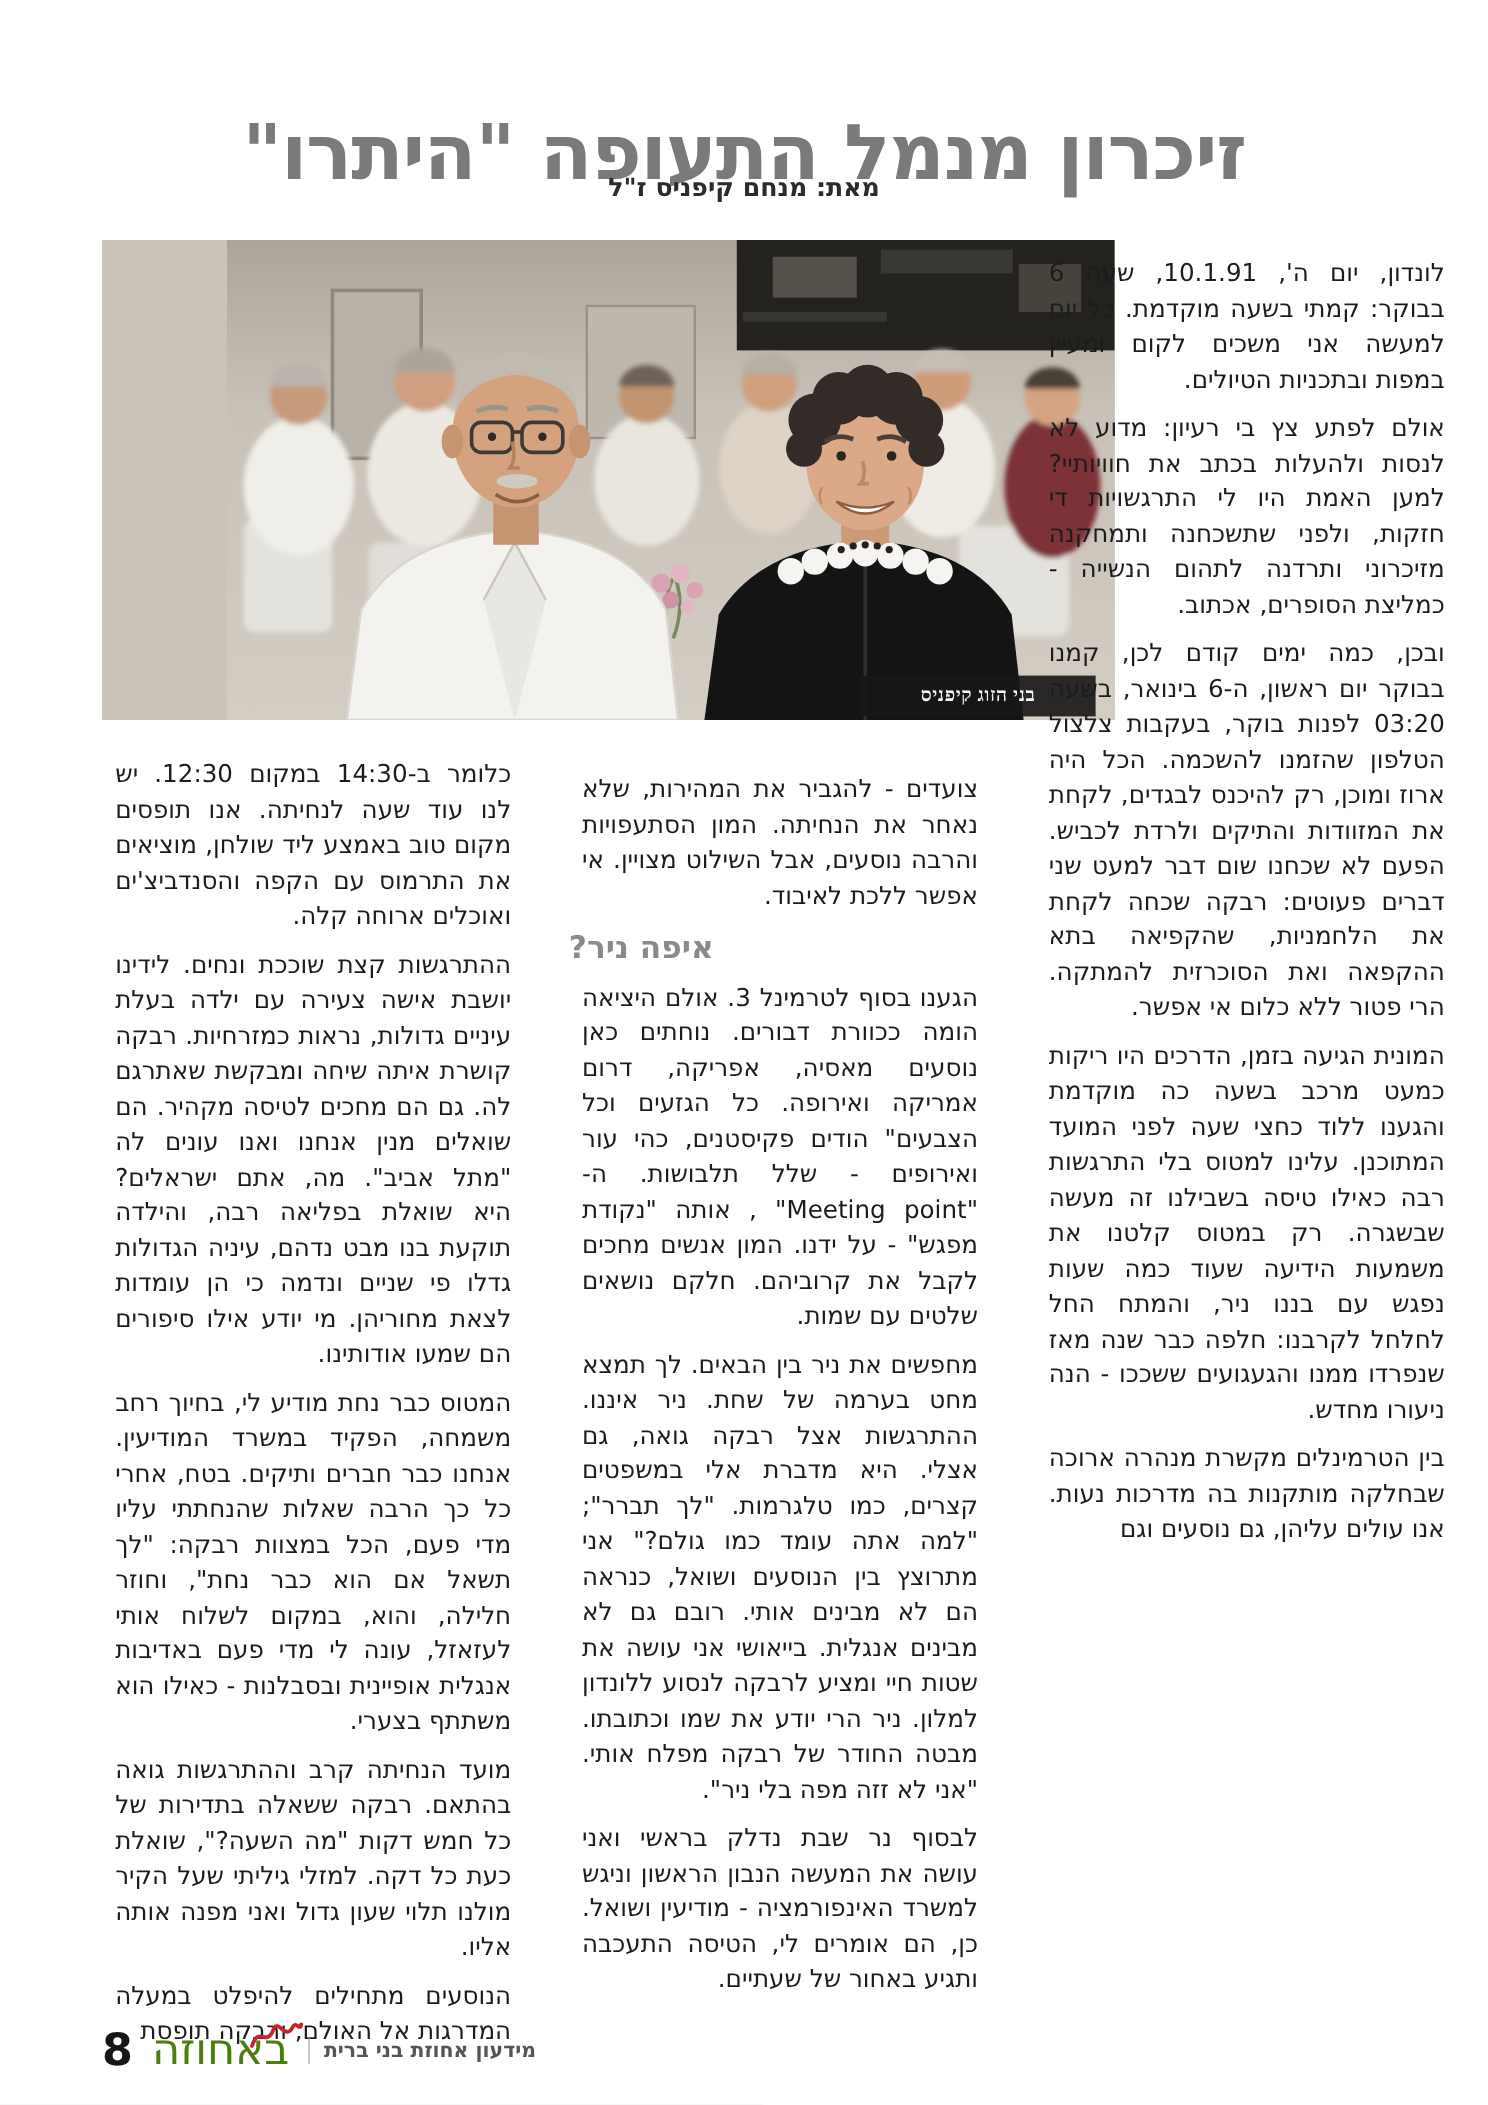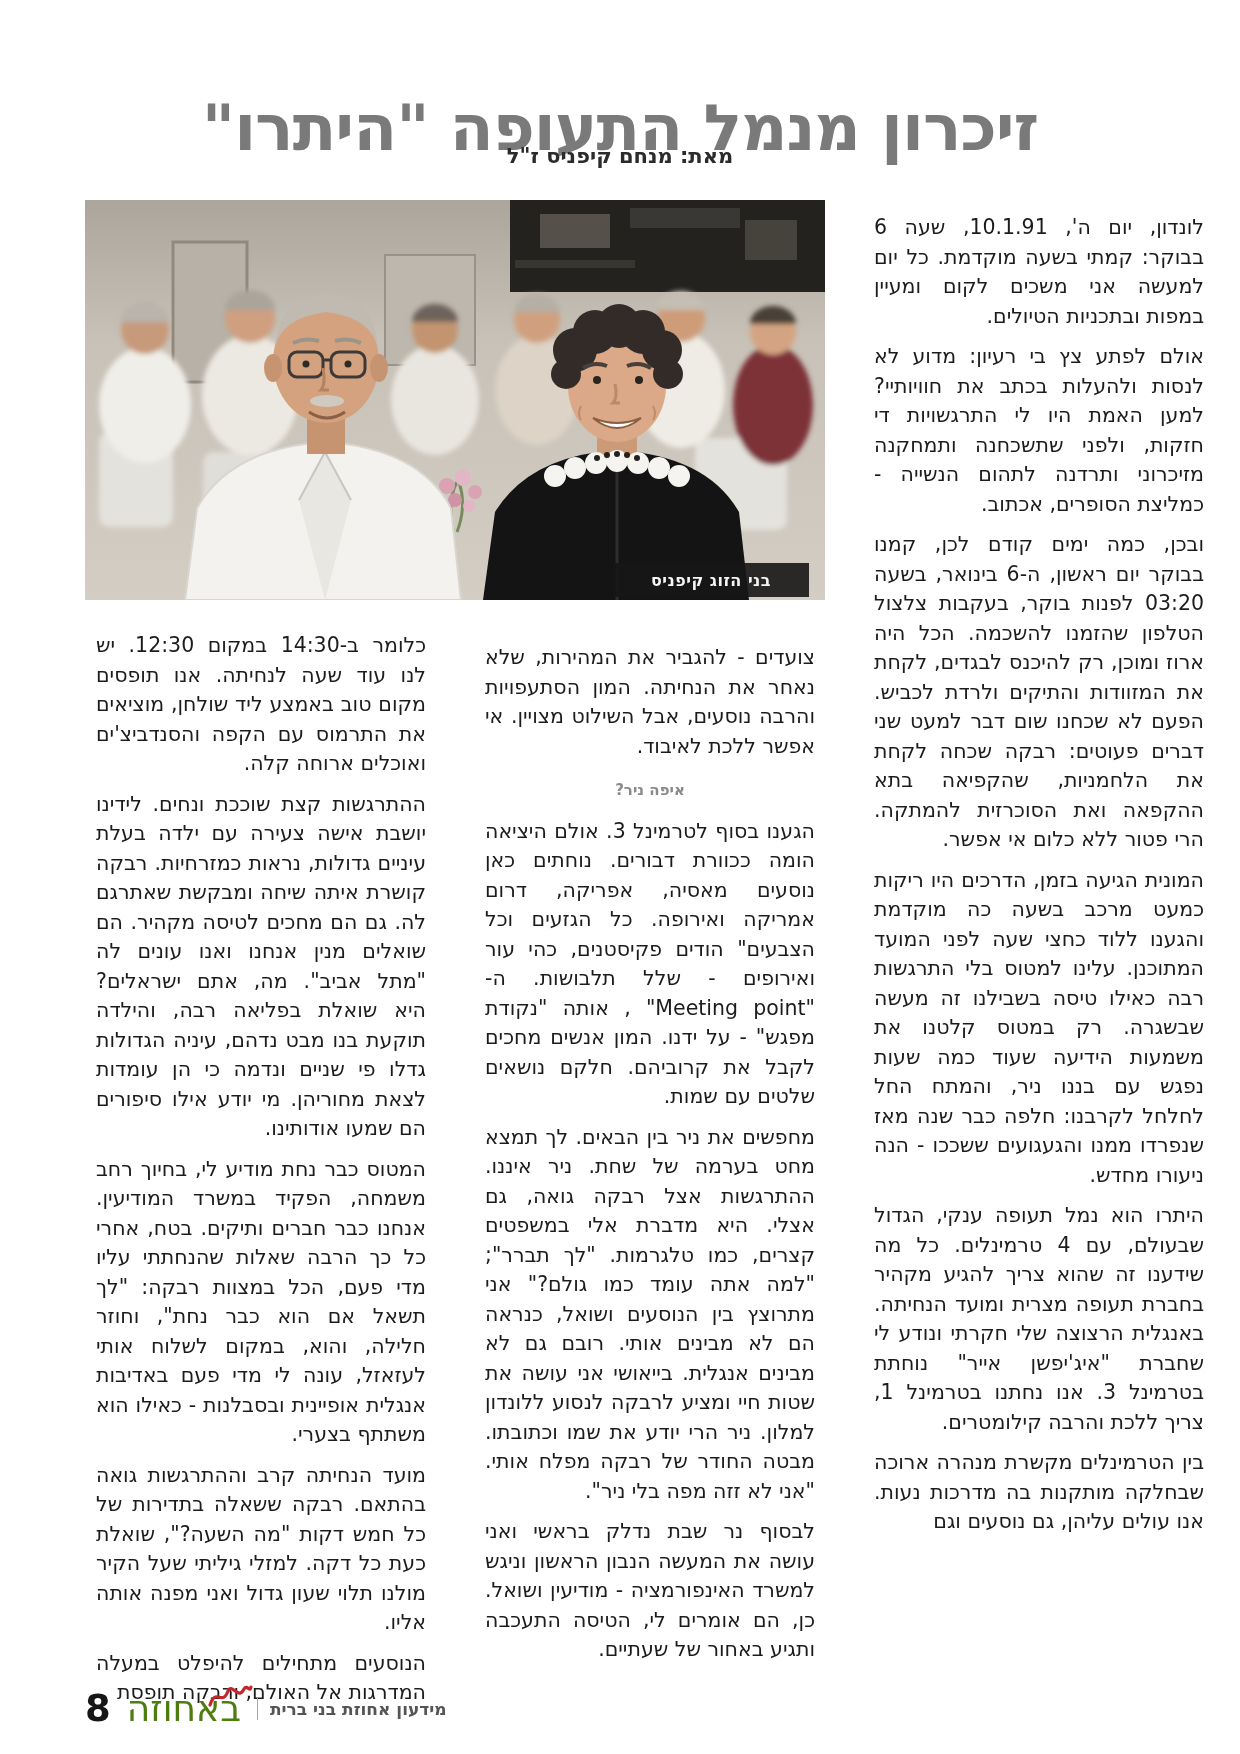--- a/index.html
+++ b/index.html
@@ -9,38 +9,38 @@
   }
   .title{
     position:absolute;top:48px;left:0;right:0;text-align:center;
     font-size:64px;font-weight:700;color:#7a7a7a;letter-spacing:-1px;white-space:nowrap;
   }
   .byline{
     position:absolute;top:144px;left:0;right:0;text-align:center;
     font-size:21px;font-weight:700;color:#2b2b2b;
   }
   .photo{
-    position:absolute;top:200px;left:85px;width:740px;height:400px;
-    background:#c9c3b9;overflow:hidden;
+    position:absolute;top:200px;left:85px;width:844px;height:400px;
+    background:#c9c3b9;overflow:hidden;font-family:Liberation Serif, serif;
   }
   .caption-bar{
     position:absolute;bottom:3px;right:16px;width:196px;height:34px;
     background:rgba(22,22,22,0.9);color:#f5f5f5;font-size:16px;font-weight:700;
     display:flex;align-items:center;justify-content:center;letter-spacing:0.5px;
   }
   .col{
     position:absolute;width:352px;font-size:20.5px;line-height:29.5px;
     color:#1c1c1c;text-align:justify;text-justify:inter-word;
   }
   .col p{margin:11px;padding:0;}
   .col-right{top:202px;left:863px;}
   .col-middle{top:632px;left:474px;}
   .col-left{top:620px;left:85px;}
   .subhead{
-    text-align:center;color:#8a8a8a;font-weight:700;font-size:15px;
+    text-align:left;color:#8a8a8a;font-weight:700;font-size:26px;
     margin:15px 0 9px 0;
   }
   .footer{
     position:absolute;top:1688px;left:85px;direction:ltr;
     display:flex;align-items:center;gap:12px;
   }
   .pagenum{font-size:37px;font-weight:700;color:#161616;line-height:1;}
   .logo{position:relative;font-size:36px;font-weight:400;color:#4d7c0f;padding:0 4px;direction:rtl;}
   .logo svg{position:absolute;right:-8px;top:-7px;z-index:0;}
   .logo .logo-text{position:relative;z-index:1;}
@@ -172,21 +172,20 @@
       </g>
     </svg>
     <div class="caption-bar">בני הזוג קיפניס</div>
   </div>
 
   <div class="col col-right">
       <p>לונדון, יום ה', 10.1.91, שעה 6 בבוקר: קמתי בשעה מוקדמת. כל יום למעשה אני משכים לקום ומעיין במפות ובתכניות הטיולים.</p>
       <p>אולם לפתע צץ בי רעיון: מדוע לא לנסות ולהעלות בכתב את חוויותיי? למען האמת היו לי התרגשויות די חזקות, ולפני שתשכחנה ותמחקנה מזיכרוני ותרדנה לתהום הנשייה - כמליצת הסופרים, אכתוב.</p>
       <p>ובכן, כמה ימים קודם לכן, קמנו בבוקר יום ראשון, ה-6 בינואר, בשעה 03:20 לפנות בוקר, בעקבות צלצול הטלפון שהזמנו להשכמה. הכל היה ארוז ומוכן, רק להיכנס לבגדים, לקחת את המזוודות והתיקים ולרדת לכביש. הפעם לא שכחנו שום דבר למעט שני דברים פעוטים: רבקה שכחה לקחת את הלחמניות, שהקפיאה בתא ההקפאה ואת הסוכרזית להמתקה. הרי פטור ללא כלום אי אפשר.</p>
       <p>המונית הגיעה בזמן, הדרכים היו ריקות כמעט מרכב בשעה כה מוקדמת והגענו ללוד כחצי שעה לפני המועד המתוכנן. עלינו למטוס בלי התרגשות רבה כאילו טיסה בשבילנו זה מעשה שבשגרה. רק במטוס קלטנו את משמעות הידיעה שעוד כמה שעות נפגש עם בננו ניר, והמתח החל לחלחל לקרבנו: חלפה כבר שנה מאז שנפרדו ממנו והגעגועים ששככו - הנה ניעורו מחדש.</p>
-      <p>היתרו הוא נמל תעופה ענקי, הגדול שבעולם, עם 4 טרמינלים. כל מה שידענו זה שהוא צריך להגיע מקהיר בחברת תעופה מצרית ומועד הנחיתה. באנגלית הרצוצה שלי חקרתי ונודע לי שחברת "איג'יפשן אייר" נוחתת בטרמינל 3. אנו נחתנו בטרמינל 1, צריך ללכת והרבה קילומטרים.</p>
       <p>בין הטרמינלים מקשרת מנהרה ארוכה שבחלקה מותקנות בה מדרכות נעות. אנו עולים עליהן, גם נוסעים וגם</p>
     </div>
 
   <div class="col col-middle">
     <div>
         <p>צועדים - להגביר את המהירות, שלא נאחר את הנחיתה. המון הסתעפויות והרבה נוסעים, אבל השילוט מצויין. אי אפשר ללכת לאיבוד.</p>
       </div>
     <h2 class="subhead">איפה ניר?</h2>
     <div>
         <p>הגענו בסוף לטרמינל 3. אולם היציאה הומה ככוורת דבורים. נוחתים כאן נוסעים מאסיה, אפריקה, דרום אמריקה ואירופה. כל הגזעים וכל הצבעים" הודים פקיסטנים, כהי עור ואירופים - שלל תלבושות. ה-"Meeting point" , אותה "נקודת מפגש" - על ידנו. המון אנשים מחכים לקבל את קרוביהם. חלקם נושאים שלטים עם שמות.</p>

